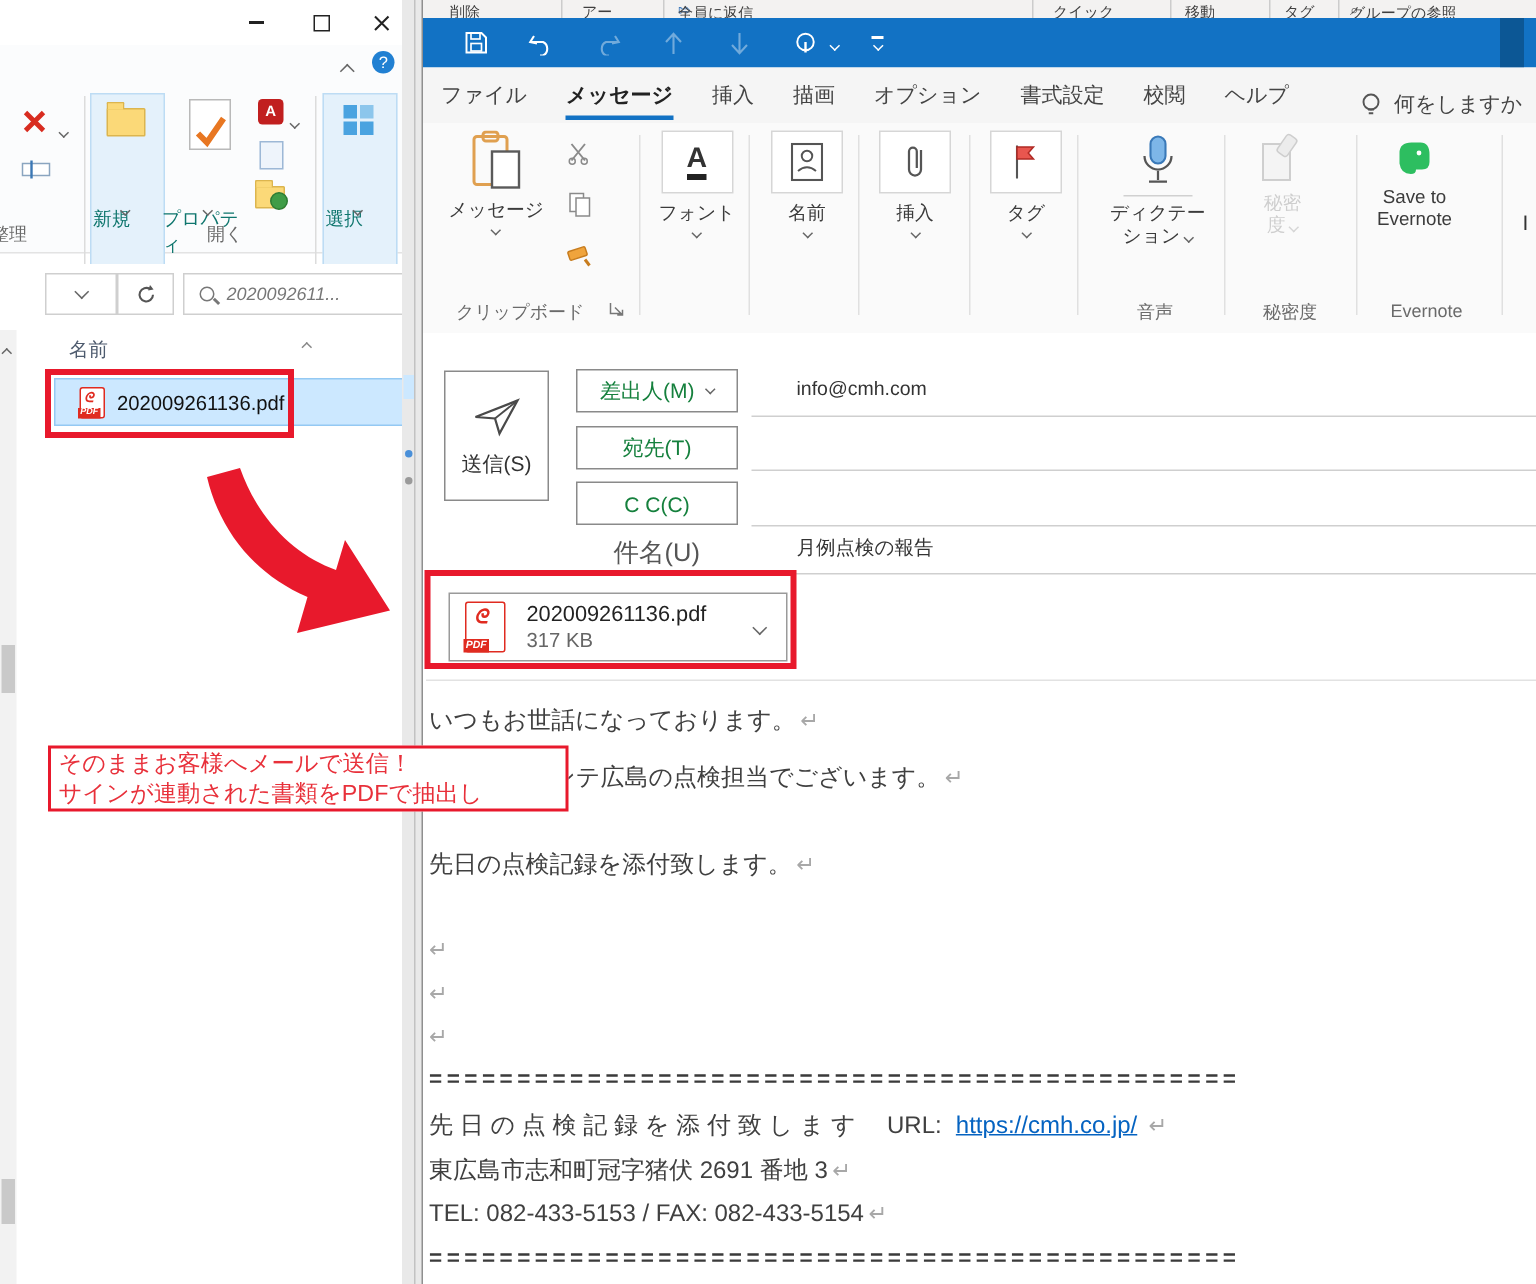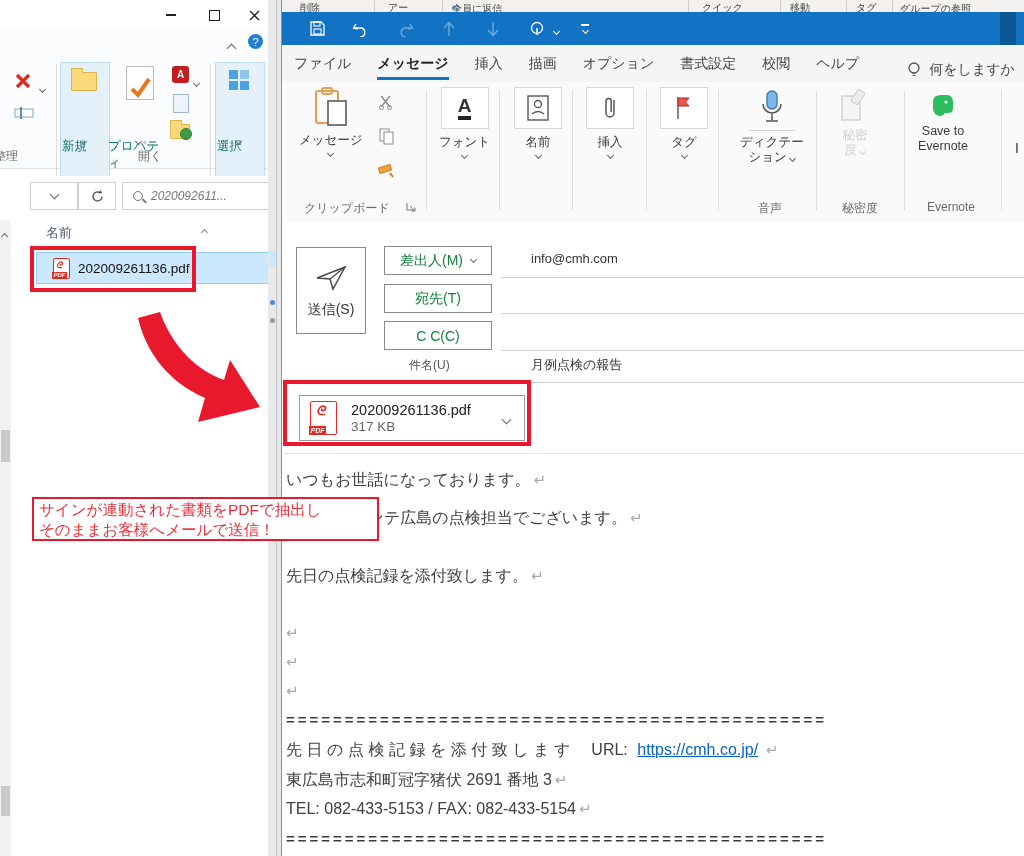--- a/index.html
+++ b/index.html
@@ -66,21 +66,21 @@
   .whitebox{width:46px;height:40px;background:#fff;border:1px solid #d6d6d6;display:flex;align-items:center;justify-content:center;}
   .blabel{font-size:12.5px;color:#3b3b3b;margin-top:6px;white-space:nowrap;text-align:center;line-height:15px;}
   .gname{position:absolute;top:118px;font-size:12px;color:#6a6a6a;text-align:center;white-space:nowrap;}
   .disabled{opacity:.45;}
   
   .compose{position:absolute;left:0;top:222px;width:100%;bottom:0;background:#fff;}
   .sendbtn{position:absolute;left:14px;top:25px;width:68px;height:85px;border:1px solid #8a8a8a;background:#fff;display:flex;flex-direction:column;align-items:center;justify-content:center;font-size:14px;color:#333;}
   .fieldbtn{position:absolute;left:102px;width:106px;height:27px;border:1px solid #8a8a8a;background:#fff;display:flex;align-items:center;justify-content:center;font-size:14px;color:#15803d;}
   .fline{position:absolute;left:219px;right:0;height:1px;background:#cfcfcf;}
   .fval{position:absolute;left:221px;font-size:13px;color:#333;white-space:nowrap;margin-left:28px;}
-  .sublabel{position:absolute;left:127px;font-size:12px;color:#555;}
+  .sublabel{position:absolute;left:127px;font-size:17px;color:#555;}
   .attchip{position:absolute;left:17px;top:173px;width:224px;height:44px;border:1px solid #9a9a9a;background:#fff;display:flex;align-items:center;}
   .attname{font-size:14.5px;color:#222;line-height:18px;white-space:nowrap;}
   .attsize{font-size:13.5px;color:#666;line-height:16px;}
   .bl{position:absolute;left:4px;font-size:16px;color:#404040;white-space:nowrap;}
   .rmk{color:#a8a8a8;margin-left:3px;font-size:15px;}
   .divl{letter-spacing:3px;font-weight:bold;color:#3a3a3a;font-size:15px;}
   .co{letter-spacing:4.5px;margin-right:12px;}
   .urll{margin-right:5px;}
   .link{color:#0563c1;text-decoration:underline;cursor:pointer;}
   
@@ -474,17 +474,17 @@
   </section>
 
   <div class="redbox" style="left:30px;top:246px;width:158px;height:38px"></div>
   <div class="redbox" style="left:283px;top:380px;width:240px;height:58px"></div>
 
   <svg class="arrow" width="160" height="140">
     <path d="M18 18 C26 52 48 82 85 98 L78 122 L140 107 L110 60 L104 80 C76 70 52 46 40 12 Z" fill="#e8192c"></path>
   </svg>
 
   <div class="callout">
+    <div>そのままお客様へメールで送信！</div>
     <div>サインが連動された書類をPDFで抽出し</div>
-    <div>そのままお客様へメールで送信！</div>
   </div>
 
 </div>
 
 </body></html>

